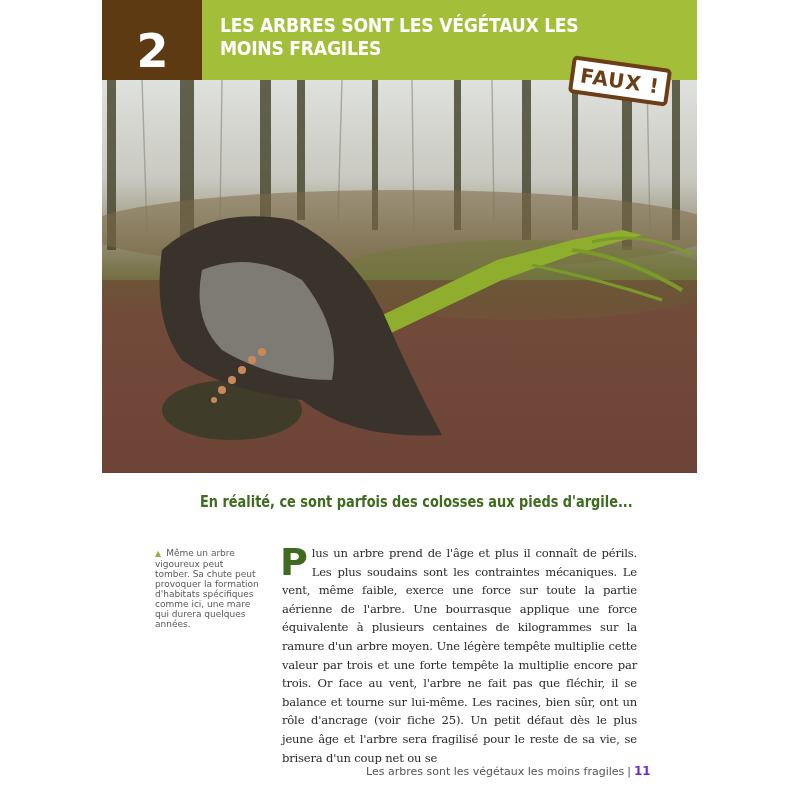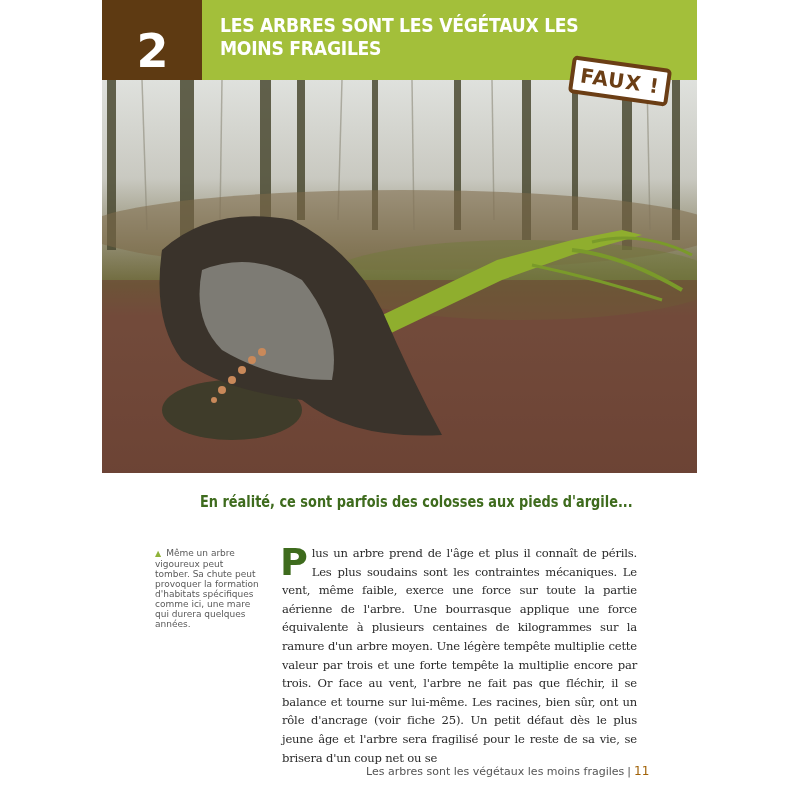--- a/index.html
+++ b/index.html
@@ -26,21 +26,21 @@
     font-size:9px; line-height:10px; }
   .caption .tri { color:#8fb33a; font-size:8px; margin-right:5px; }
 
   .body { position:absolute; left:282px; top:544px; width:355px; color:#2a2a2a; font-family:"DejaVu Serif", serif;
     font-size:11.6px; line-height:18.6px; text-align:justify; letter-spacing:-0.2px; }
   .dropcap { float:left; color:#3e6b1d; font-family:"DejaVu Sans", sans-serif; font-weight:bold; font-size:38px; line-height:32px;
     margin:2px 4px 0 -2px; }
 
   .footer { position:absolute; left:366px; top:764px; color:#555; font-family:"DejaVu Sans", sans-serif; font-size:11px; white-space:nowrap; }
   .footer .sep { margin:0 3px; }
-  .footer .page { font-weight:normal; color:#a16207; font-size:12px; }
+  .footer .page { font-weight:bold; color:#6d28d9; font-size:12px; }
 </style>
 </head>
 <body>
 
 <div class="num-box">2</div>
 <div class="title-band"></div>
 <div class="title">LES ARBRES SONT LES VÉGÉTAUX LES MOINS FRAGILES</div>
 
 <div class="photo">
   <svg width="595" height="393" viewBox="0 0 595 393">

